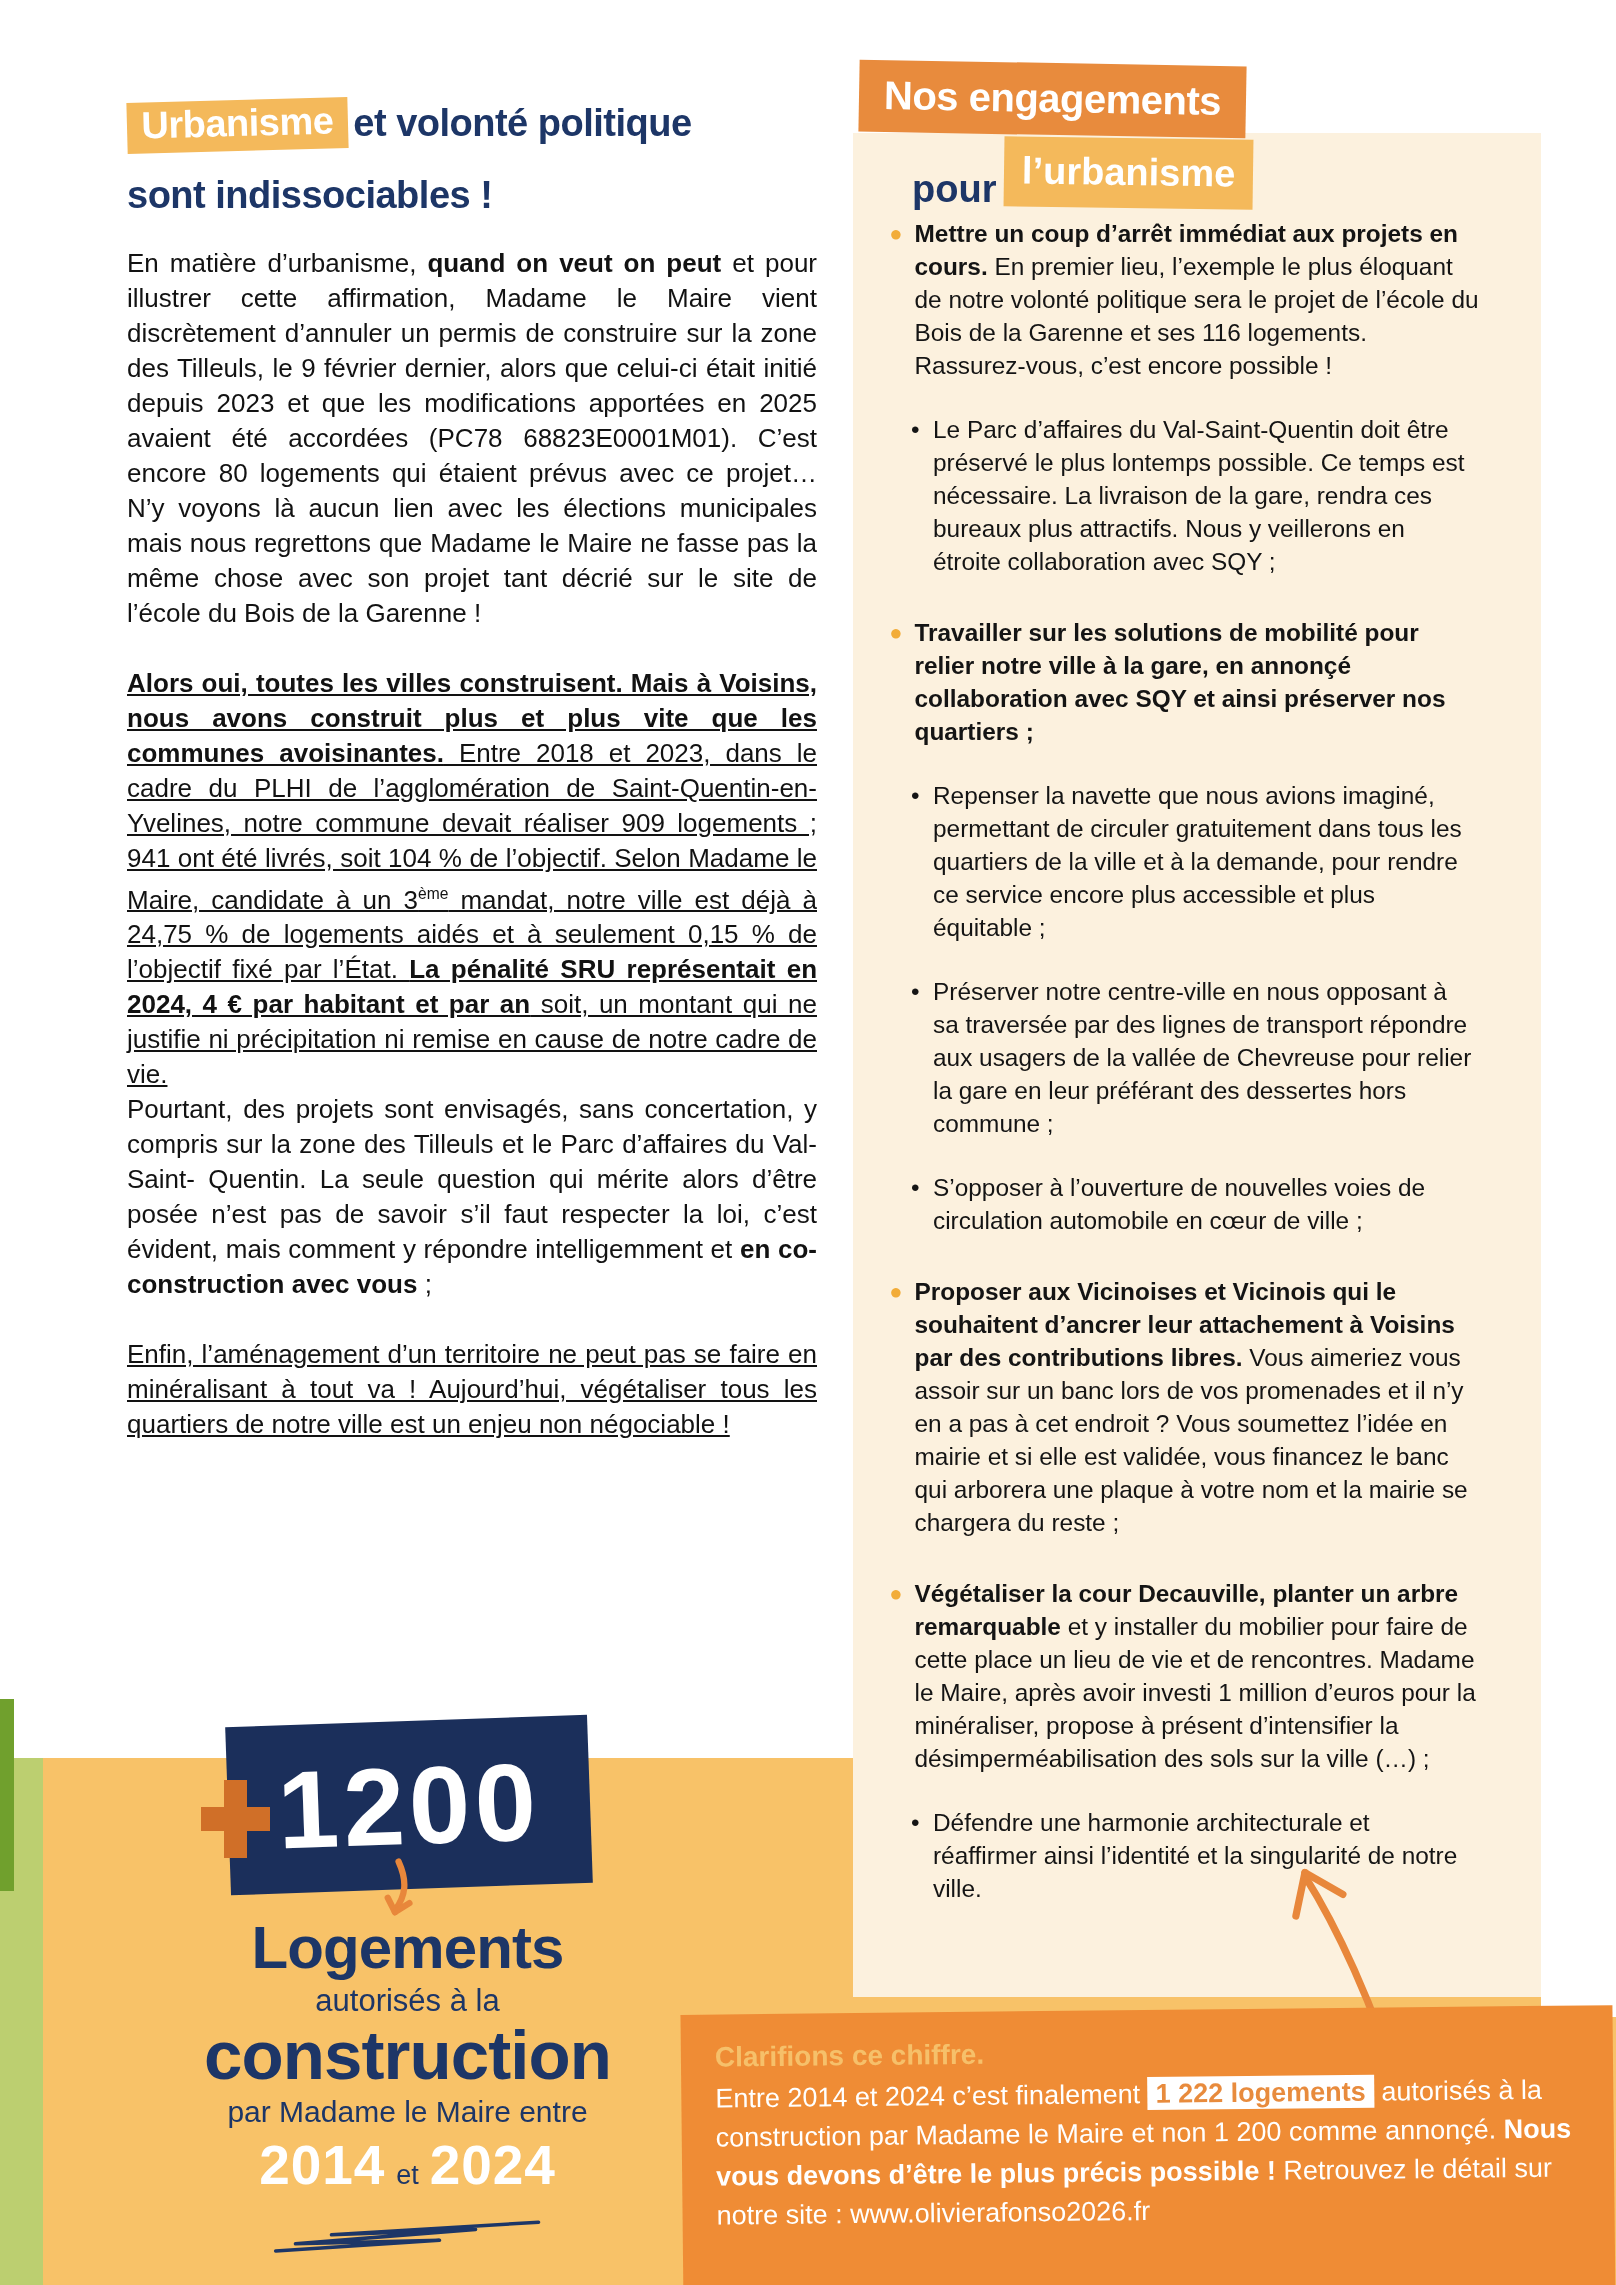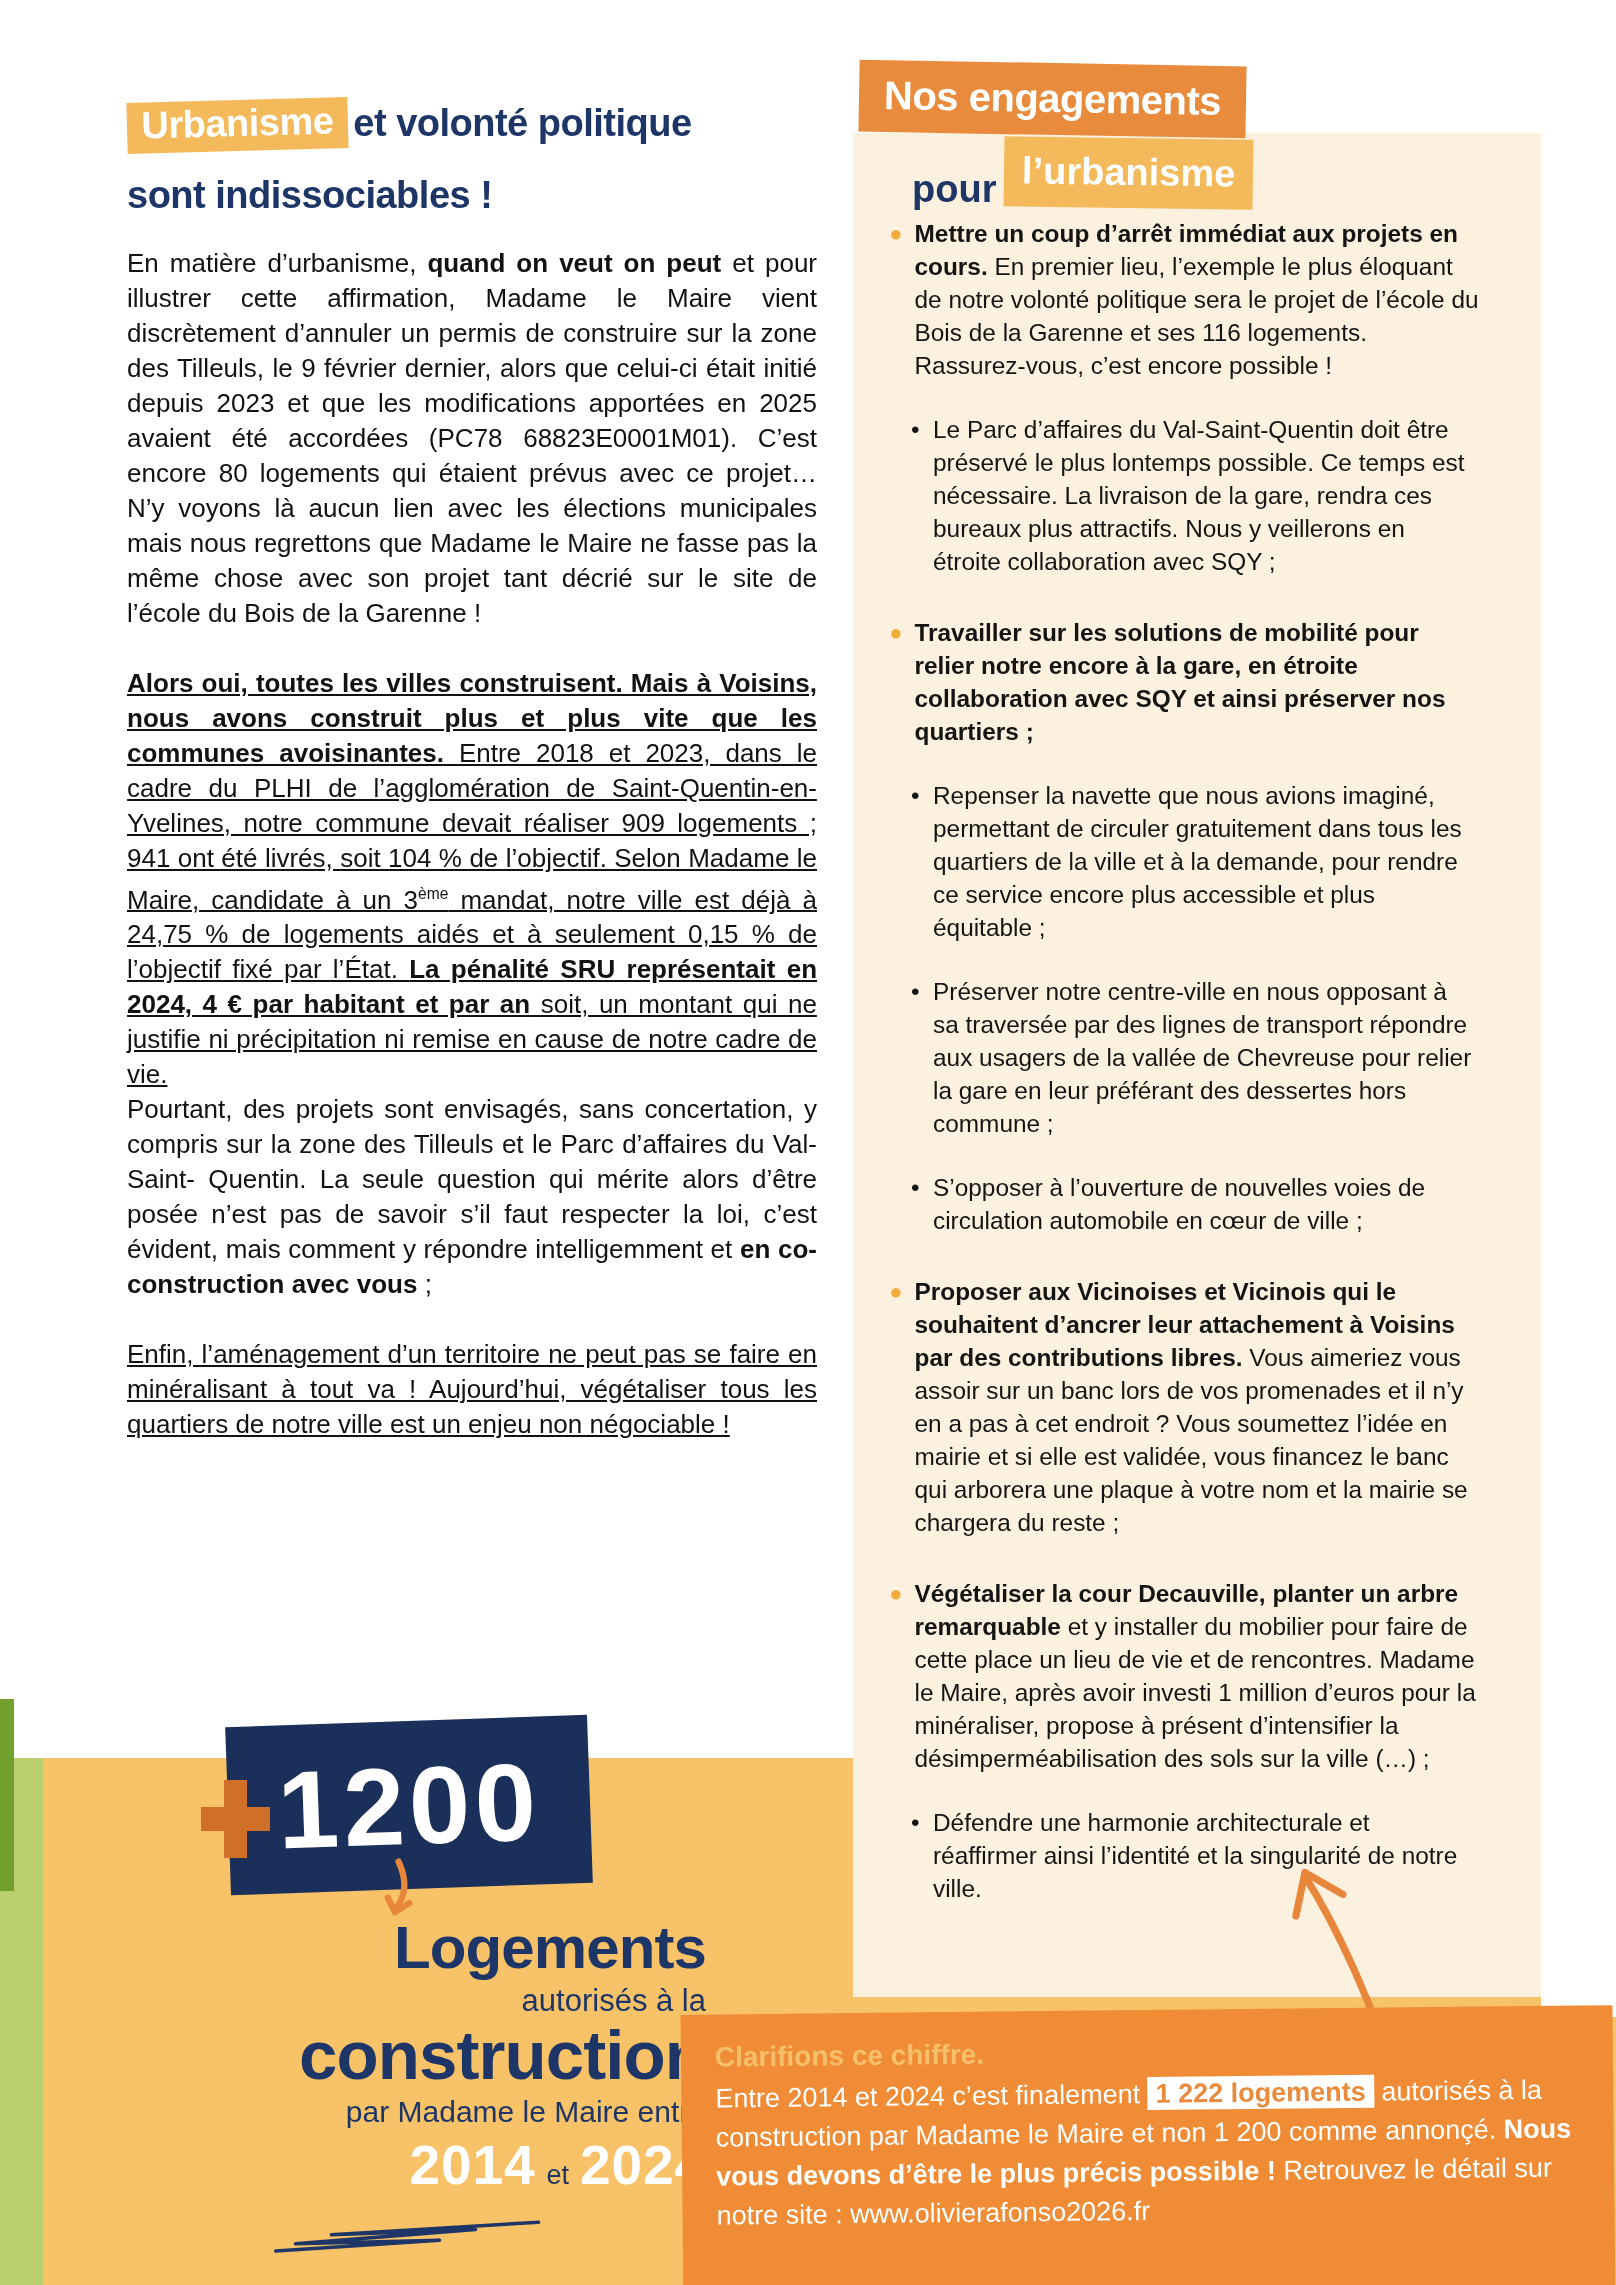--- a/index.html
+++ b/index.html
@@ -25,21 +25,21 @@
 
   
   .navy-box{position:absolute;left:228px;top:1721px;width:362px;height:168px;background:var(--navy_box,#1B2F5B);transform:rotate(-2deg);z-index:5;display:flex;align-items:center;justify-content:center;}
   .stat-number{color:#fff;font-weight:bold;font-size:110px;letter-spacing:4.5px;}
   .plus{position:absolute;left:201px;top:1780px;width:69px;height:78px;z-index:6;}
   .plus i{position:absolute;background:var(--orange_plus,#D06F28);display:block;}
   .plus .ph{left:0;top:27px;width:69px;height:23.5px;}
   .plus .pv{left:22.6px;top:0;width:23.5px;height:78px;}
   .arrow-down{position:absolute;left:384px;top:1858px;width:40px;height:65px;z-index:6;}
   .arrow-up{position:absolute;left:1274px;top:1860px;width:145px;height:226px;z-index:6;}
-  .stat-text{position:absolute;left:109px;top:1916px;width:597px;text-align:right;z-index:5;color:var(--navy,#1D3667);}
+  .stat-text{position:absolute;left:109px;top:1916px;width:597px;text-align:center;z-index:5;color:var(--navy,#1D3667);}
   .s1{font-size:60px;line-height:63px;font-weight:bold;letter-spacing:-0.9px;}
   .s2{font-size:31px;line-height:36px;margin-top:3.6px;}
   .s3{font-size:69px;line-height:74px;font-weight:bold;letter-spacing:-0.9px;}
   .s4{font-size:30px;line-height:36px;margin-top:1.8px;}
   .s5{margin-top:3.6px;line-height:63px;}
   .yr{color:#fff;font-weight:bold;font-size:55px;letter-spacing:0.9px;}
   .et{color:var(--navy,#1D3667);font-size:27px;margin:0 11px;}
   .scribble{display:block;margin:3.6px auto 0;width:280px;height:45px;}
 
   
@@ -120,21 +120,21 @@
   </svg>
 
   <div class="eng-h1">Nos engagements</div>
   <div class="eng-h2">
     <span class="pour">pour</span><span class="hl-box2">l’urbanisme</span>
   </div>
 
   <div class="eng-list">
       <div class="eng-item main"><span class="marker">●</span><span><span class="b">Mettre un coup d’arrêt immédiat aux projets en cours.</span><span> En premier lieu, l’exemple le plus éloquant de notre volonté politique sera le projet de l’école du Bois de la Garenne et ses 116 logements. Rassurez-vous, c’est encore possible !</span></span></div>
       <div class="eng-item sub"><span class="marker">•</span><span><span>Le Parc d’affaires du Val-Saint-Quentin doit être préservé le plus lontemps possible. Ce temps est nécessaire. La livraison de la gare, rendra ces bureaux plus attractifs. Nous y veillerons en étroite collaboration avec SQY ;</span></span></div>
-      <div class="eng-item main"><span class="marker">●</span><span><span class="b">Travailler sur les solutions de mobilité pour relier notre encore à la gare, en étroite collaboration avec SQY et ainsi préserver nos quartiers ;</span></span></div>
+      <div class="eng-item main"><span class="marker">●</span><span><span class="b">Travailler sur les solutions de mobilité pour relier notre ville à la gare, en annonçé collaboration avec SQY et ainsi préserver nos quartiers ;</span></span></div>
       <div class="eng-item sub"><span class="marker">•</span><span><span>Repenser la navette que nous avions imaginé, permettant de circuler gratuitement dans tous les quartiers de la ville et à la demande, pour rendre ce service encore plus accessible et plus équitable ;</span></span></div>
       <div class="eng-item sub"><span class="marker">•</span><span><span>Préserver notre centre-ville en nous opposant à sa traversée par des lignes de transport répondre aux usagers de la vallée de Chevreuse pour relier la gare en leur préférant des dessertes hors commune ;</span></span></div>
       <div class="eng-item sub"><span class="marker">•</span><span><span>S’opposer à l’ouverture de nouvelles voies de circulation automobile en cœur de ville ;</span></span></div>
       <div class="eng-item main"><span class="marker">●</span><span><span class="b">Proposer aux Vicinoises et Vicinois qui le souhaitent d’ancrer leur attachement à Voisins par des contributions libres.</span><span> Vous aimeriez vous assoir sur un banc lors de vos promenades et il n’y en a pas à cet endroit ? Vous soumettez l’idée en mairie et si elle est validée, vous financez le banc qui arborera une plaque à votre nom et la mairie se chargera du reste ;</span></span></div>
       <div class="eng-item main"><span class="marker">●</span><span><span class="b">Végétaliser la cour Decauville, planter un arbre remarquable</span><span> et y installer du mobilier pour faire de cette place un lieu de vie et de rencontres. Madame le Maire, après avoir investi 1 million d’euros pour la minéraliser, propose à présent d’intensifier la désimperméabilisation des sols sur la ville (…) ;</span></span></div>
       <div class="eng-item sub"><span class="marker">•</span><span><span>Défendre une harmonie architecturale et réaffirmer ainsi l’identité et la singularité de notre ville.</span></span></div>
     </div>
 
   <div class="clarify">
     <div class="cl-title">Clarifions ce chiffre.</div>

